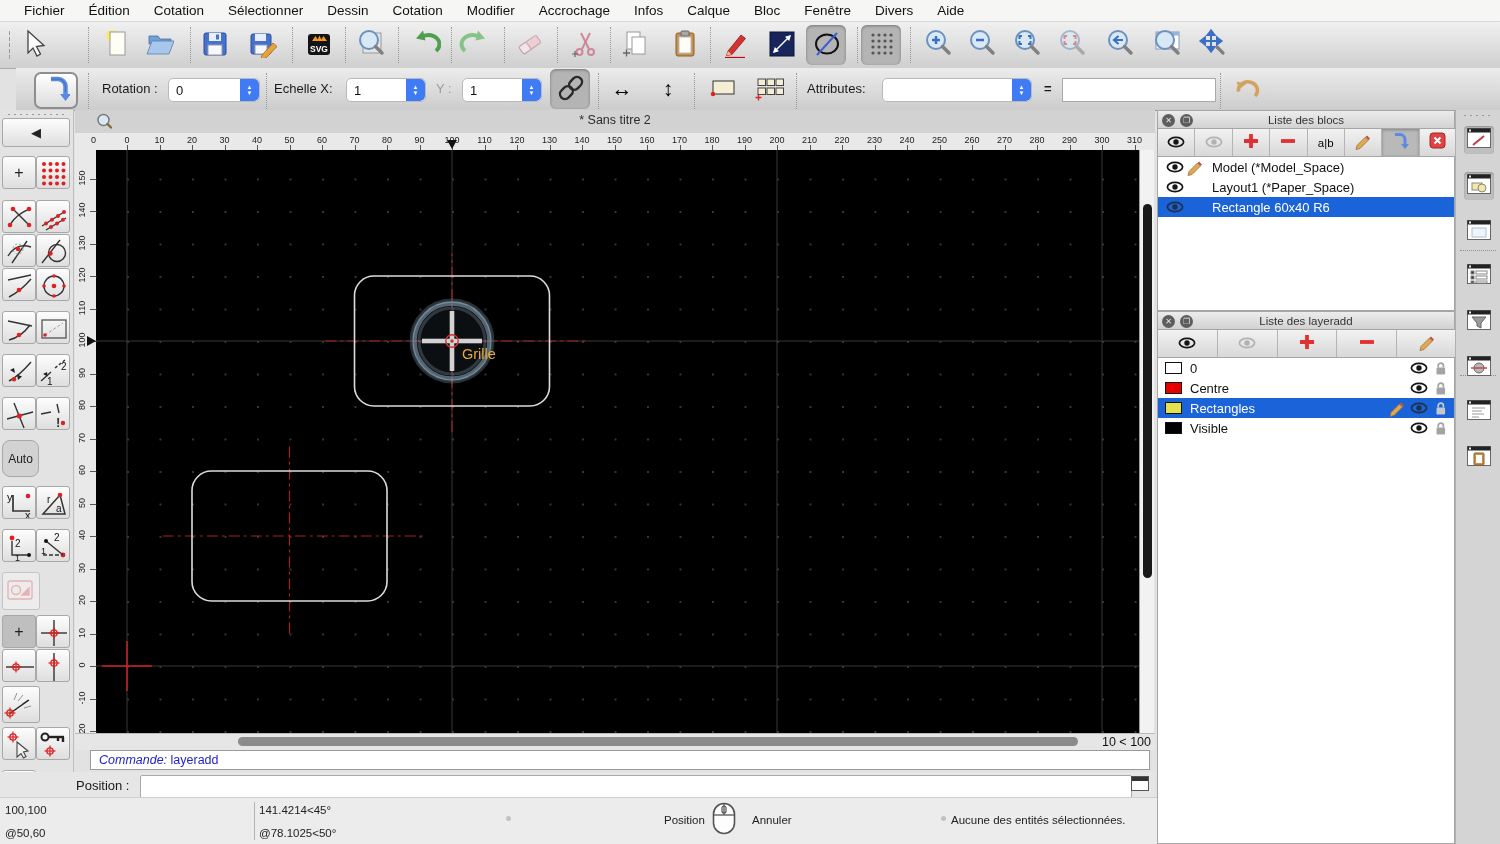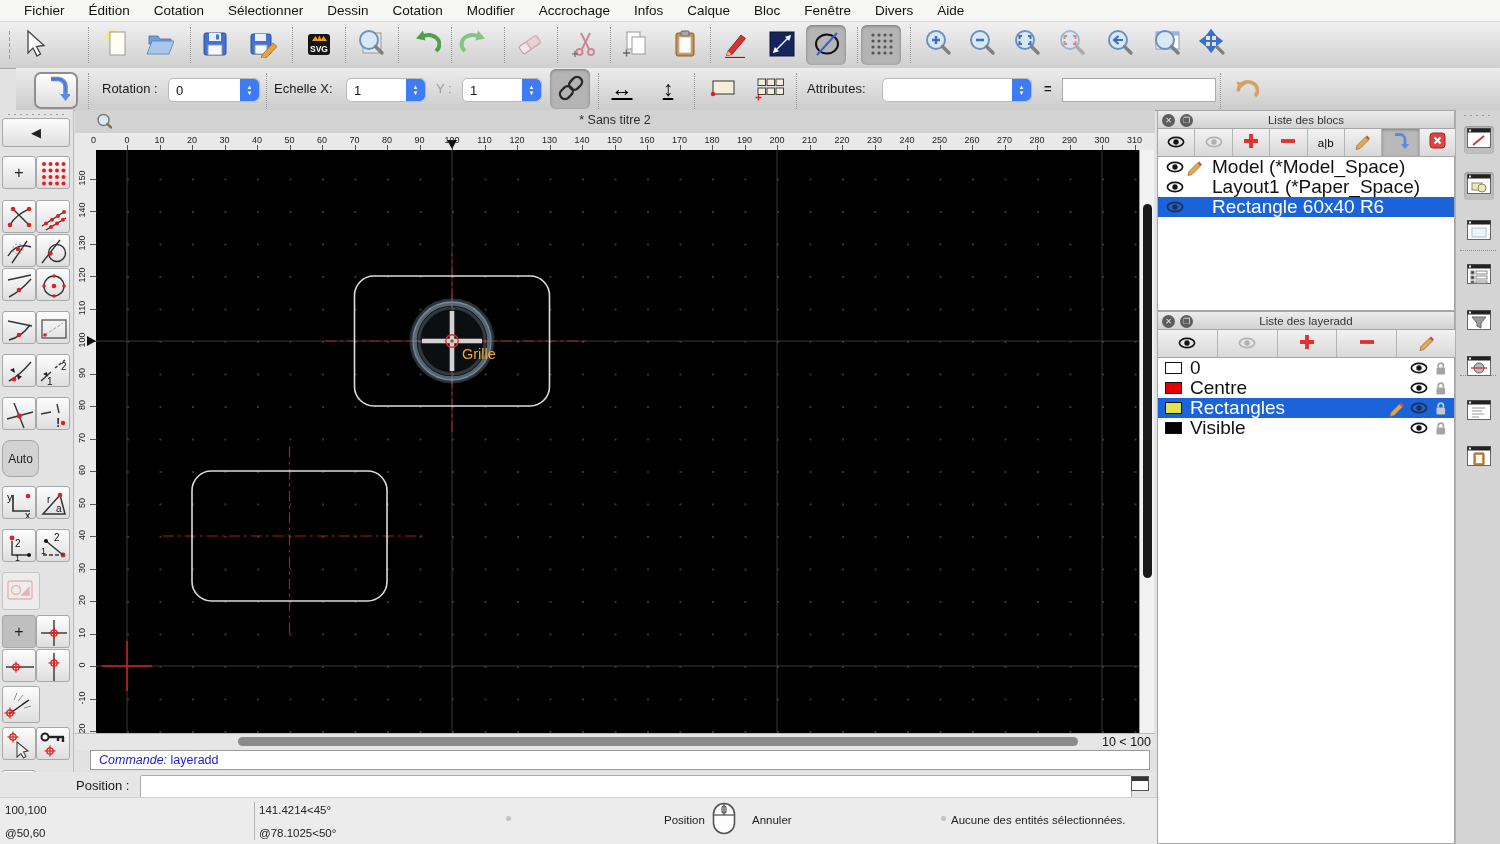--- a/index.html
+++ b/index.html
@@ -7,21 +7,21 @@
        font-family:"Liberation Sans","DejaVu Sans",sans-serif;background:#e2e2e2;
        -webkit-font-smoothing:antialiased;}
   .abs{position:absolute;}
   
   #menubar{left:0;top:0;width:1500px;height:22px;background:#f6f6f5;border-bottom:1px solid #d8d8d8;
            display:flex;align-items:center;padding-left:12px;box-sizing:border-box;}
   .menu-item{font-size:13.5px;color:#111;padding:0 12px;white-space:nowrap;}
   
   #toolbar1{left:0;top:22px;width:1500px;height:46px;background:linear-gradient(#f0f0f0,#cfcfcf);border-bottom:1px solid #a8a8a8;}
   #toolbar2{left:16px;top:68px;width:1500px;height:42px;background:linear-gradient(#ececec,#cccccc);border-bottom:1px solid #9a9a9a;}
-  .tbtn{position:absolute;width:40px;height:40px;top:3px;display:flex;align-items:center;justify-content:center;border-radius:6px;text-decoration:underline;}
+  .tbtn{position:absolute;width:40px;height:40px;top:3px;display:flex;align-items:center;justify-content:center;border-radius:6px;}
   .tbtn.sel{background:#b4b4b4;box-shadow:inset 0 1px 3px rgba(0,0,0,.35);}
   .vsep{position:absolute;top:5px;height:36px;width:0;border-left:1px dotted #969696;}
   .lbl{font-size:13px;color:#1a1a1a;}
   .lbl.dis{color:#9b9b9b;}
   .combo{position:absolute;height:22px;background:#fff;border:1px solid #b9b9b9;border-radius:5px;display:flex;align-items:center;}
   .combo .val{flex:1;font-size:13px;padding-left:7px;color:#111;}
   .combo .step{width:19px;height:22px;background:#3f7bf5;border-radius:0 5px 5px 0;display:flex;flex-direction:column;
                align-items:center;justify-content:center;color:#fff;font-size:6px;line-height:6px;}
   .tinput{position:absolute;background:#fff;border:1px solid #aaa;height:20px;}
   
@@ -50,21 +50,21 @@
   #statusbar{left:0;top:797px;width:1500px;height:47px;background:#ececec;border-top:1px solid #cfcfcf;font-size:11.5px;color:#222;}
   .sdot{position:absolute;width:5px;height:5px;border-radius:50%;background:#c2c2c2;}
   
   .panel-title{position:absolute;height:19px;background:linear-gradient(#ececec,#d2d2d2);border:1px solid #a6a6a6;
                box-sizing:border-box;font-size:11.5px;color:#333;text-align:center;line-height:18px;}
   .ptool{position:absolute;background:linear-gradient(#f2f2f2,#d8d8d8);border-left:1px solid #a6a6a6;border-right:1px solid #a6a6a6;display:flex;align-items:center;}
   .ptool .cell{flex:1;border-right:1px solid #b4b4b4;display:flex;align-items:center;justify-content:center;height:100%;}
   .ptool .cell:last-child{border-right:none;}
   .ptool .cell.sel{background:#b9b9b9;box-shadow:inset 0 1px 3px rgba(0,0,0,.3);}
   .plist{position:absolute;background:#fff;border:1px solid #a6a6a6;box-sizing:border-box;overflow:hidden;}
-  .prow{height:20px;display:flex;align-items:center;font-size:19px;color:#111;}
+  .prow{height:20px;display:flex;align-items:center;font-size:13px;color:#111;}
   .prow.sel{background:#1a63d9;color:#fff;}
   .titlebtn{position:absolute;width:13px;height:13px;border-radius:50%;background:#5d5d5d;top:3px;
             display:flex;align-items:center;justify-content:center;color:#e8e8e8;font-size:8px;}
   
   #rightstrip{left:1455px;top:110px;width:45px;height:734px;background:#d4d4d4;border-left:1px solid #b0b0b0;}
   .wbtn{position:absolute;left:8px;width:30px;height:28px;display:flex;align-items:center;justify-content:center;border-radius:4px;}
   .wbtn.act{background:#bfbfbf;box-shadow:inset 0 1px 2px rgba(0,0,0,.25);}
   .dotsep{position:absolute;left:4px;width:36px;border-top:1px dotted #909090;}
   .handle-dots{position:absolute;height:3px;background-image:radial-gradient(#9a9a9a 1px, transparent 1px);
                background-size:6px 3px;}

